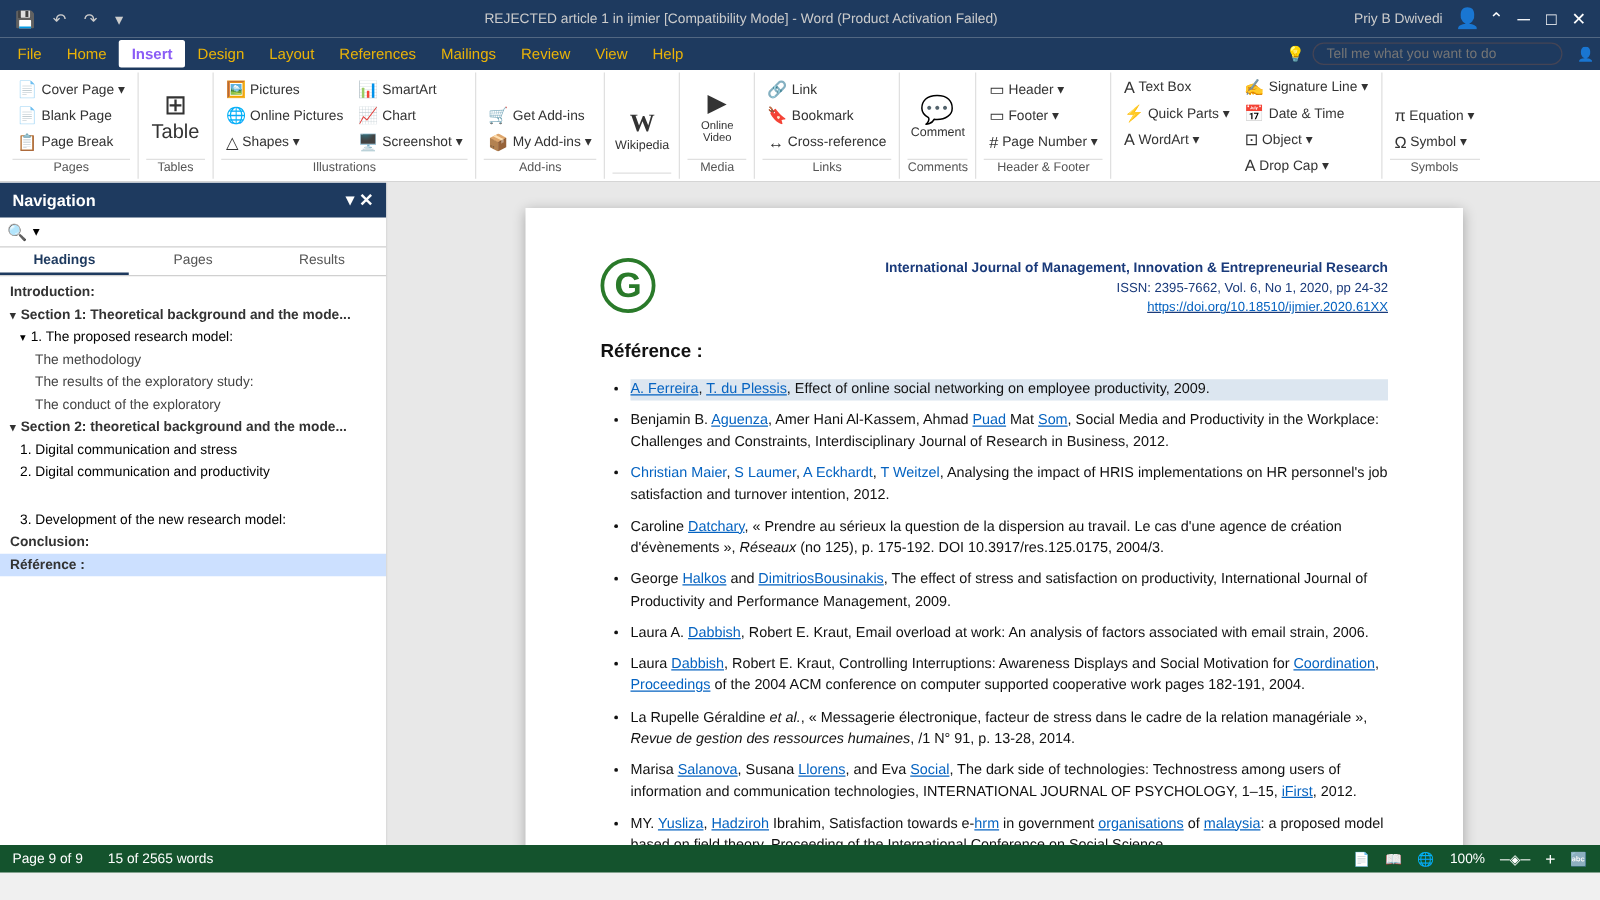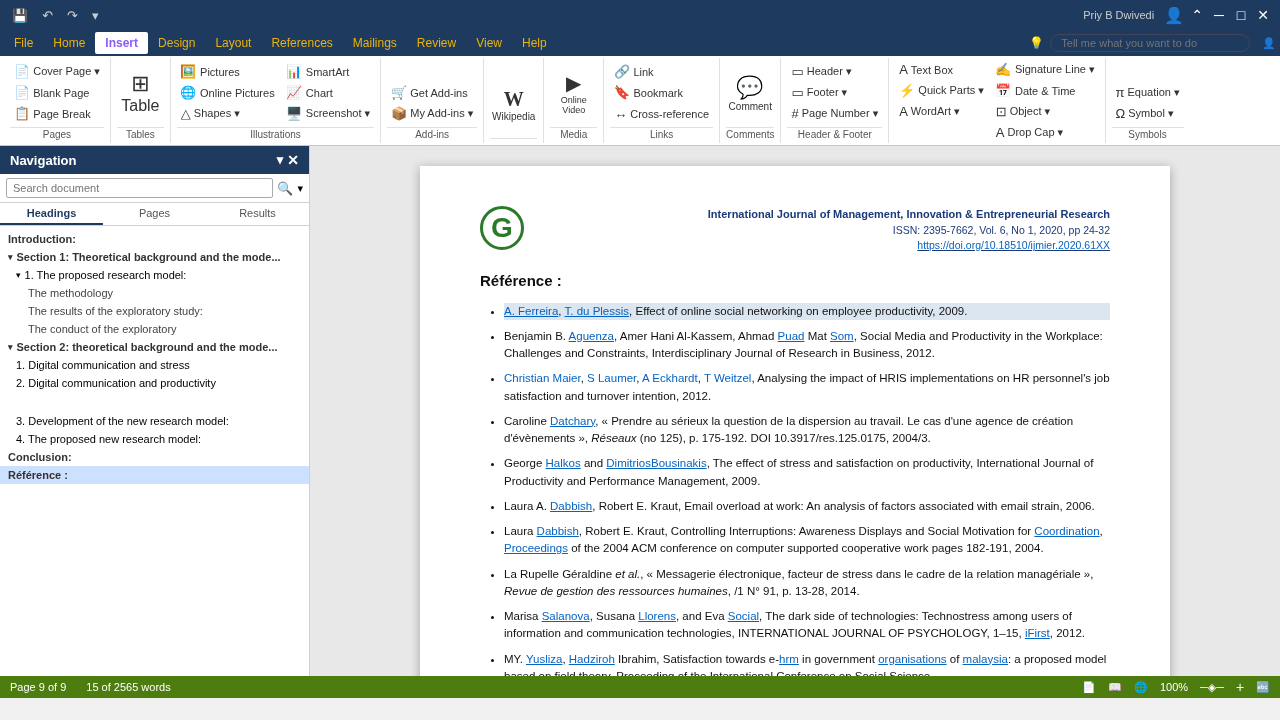--- a/index.html
+++ b/index.html
@@ -124,21 +124,21 @@
       min-height: 900px;
       box-shadow: 0 2px 10px rgba(0,0,0,0.3);
       padding: 40px 60px;
       font-size: 11.5px;
       color: #111;
       line-height: 1.5;
     }
 
     
     #status-bar {
-      background: #4d7c0f;
+      background: #14532d;
       color: white;
       height: 22px;
       display: flex;
       align-items: center;
       padding: 0 10px;
       font-size: 11px;
       gap: 20px;
     }
     #status-bar .right-items { margin-left: auto; display: flex; align-items: center; gap: 12px; }
     .doc-journal { color: #1a3a7a; font-size: 11px; font-weight: 600; text-align: right; }
@@ -157,20 +157,21 @@
 </head>
 <body>
 
 <div id="title-bar">
   <div class="left-controls">
     <span class="ctrl-btn">💾</span>
     <span class="ctrl-btn">↶</span>
     <span class="ctrl-btn">↷</span>
     <span class="ctrl-btn">▾</span>
   </div>
+  <span style="flex:1;text-align:center;font-size:11px;color:#ccc;">REJECTED article 1 in ijmier [Compatibility Mode] - Word (Product Activation Failed)</span>
   <div class="right-controls">
     <span style="font-size:11px;color:#ccc;margin-right:6px;">Priy B Dwivedi</span>
     <span style="font-size:16px;cursor:pointer;">👤</span>
     <button class="win-btn" title="Collapse Ribbon">⌃</button>
     <button class="win-btn">─</button>
     <button class="win-btn">□</button>
     <button class="win-btn">✕</button>
   </div>
 </div>
 
@@ -337,21 +338,20 @@
 
   <div id="nav-pane">
     <div id="nav-header">
       <span>Navigation</span>
       <div class="nav-controls">
         <span style="cursor:pointer;font-size:13px;">▾</span>
         <span style="cursor:pointer;font-size:14px;">✕</span>
       </div>
     </div>
     <div id="nav-search">
-      <input type="text" placeholder="Search document" style="flex: 1 1 0%; border: 1px solid rgb(170, 170, 170); padding: 3px 6px; font-size: 11px; border-radius: 2px;">
       <span style="cursor:pointer;font-size:13px;">🔍</span>
       <span style="cursor:pointer;font-size:11px;">▾</span>
     </div>
     <div class="nav-tabs">
       <div class="nav-tab active">Headings</div>
       <div class="nav-tab">Pages</div>
       <div class="nav-tab">Results</div>
     </div>
     <div class="nav-tree">
       <div class="nav-item level0">Introduction:</div>
@@ -363,21 +363,20 @@
       </div>
       <div class="nav-item level2">The methodology</div>
       <div class="nav-item level2">The results of the exploratory study:</div>
       <div class="nav-item level2">The conduct of the exploratory</div>
       <div class="nav-item level0">
         <span style="font-size:9px;">▾</span> Section 2: theoretical background and the mode...
       </div>
       <div class="nav-item level1">1. Digital communication and stress</div>
       <div class="nav-item level1">2. Digital communication and productivity</div>
       <div class="nav-item level1" style="margin-top:20px;">3. Development of the new research model:</div>
-      <div class="nav-item level1">4. The proposed new research model:</div>
       <div class="nav-item level0">Conclusion:</div>
       <div class="nav-item level0 selected">Référence :</div>
     </div>
   </div>
 
   <div id="doc-area">
     <div id="doc-page">
 
       <div class="header-row">
         <div class="doc-logo">G</div>

